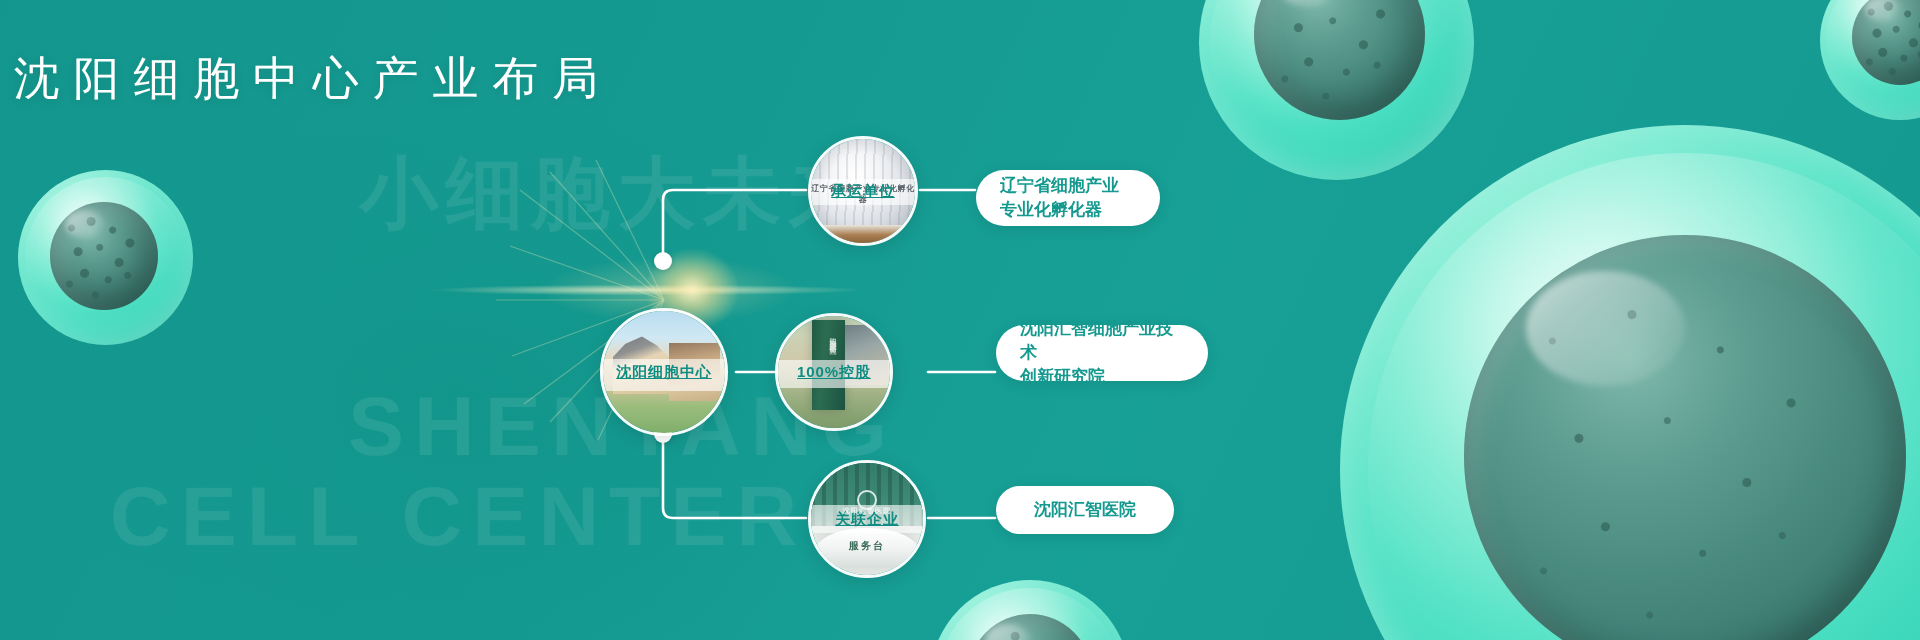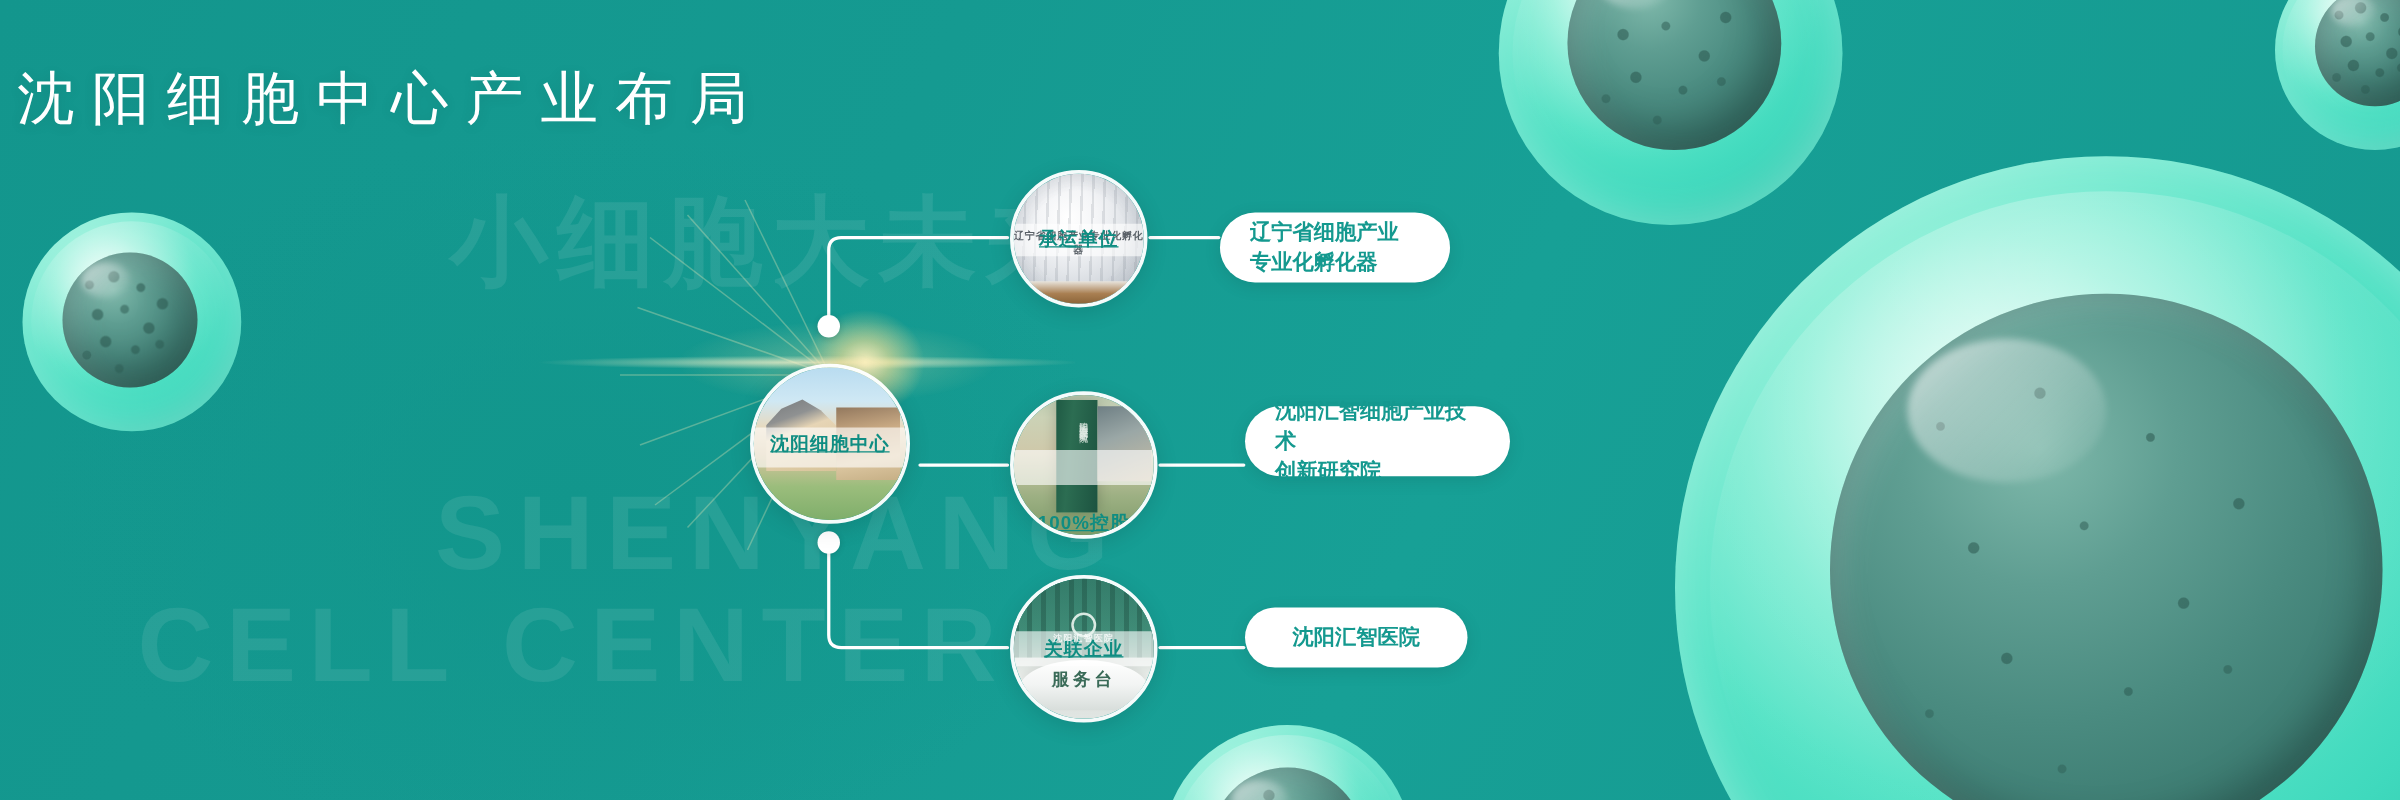--- a/index.html
+++ b/index.html
@@ -134,31 +134,31 @@
   .node .caption{
     position:relative; z-index:4;
     color:#0f8d82; font-weight:700;
     letter-spacing:.06em;
     text-align:center;
     white-space:nowrap;
     text-decoration:underline;
   }
 
   
-  #nodeHub{ left:600px; top:291px; width:128px; height:128px; }
+  #nodeHub{ left:600px; top:308px; width:128px; height:128px; }
   #nodeHub .band{ top:48px; height:32px; }
   #nodeHub .caption{ font-size:15px; }
 
   
   #node1{ left:808px; top:136px; width:110px; height:110px; }
   #node1 .band{ top:40px; height:26px; }
   #node1 .caption{ font-size:15px; }
 
   
-  #node2{ left:808px; top:313px; width:118px; height:118px;align-items:flex-end; }
+  #node2{ left:775px; top:313px; width:118px; height:118px; }
   #node2 .band{ top:44px; height:28px; }
   #node2 .caption{ font-size:15px; }
 
   
   #node3{ left:808px; top:460px; width:118px; height:118px; }
   #node3 .band{ top:42px; height:28px; }
   #node3 .caption{ font-size:15px; }
 
   
   .ph-building{
@@ -223,21 +223,21 @@
   }
   .lobby-logo{
     position:absolute; left:50%; top:24%; transform:translateX(-50%);
     width:20px; height:20px; border-radius:50%;
     border:2px solid rgba(235,245,240,.9);
     z-index:3;
   }
   .lobby-sub{
     position:absolute; left:0; right:0; bottom:20%;
     text-align:center; z-index:5;
-    font-size:14px; font-weight:700; color:#3a6b58; letter-spacing:.22em;
+    font-size:10px; font-weight:700; color:#3a6b58; letter-spacing:.22em;
   }
   .lobby-top{
     position:absolute; left:0; right:0; top:38%;
     text-align:center; z-index:5;
     font-size:7px; font-weight:700; color:rgba(255,255,255,.8); letter-spacing:.16em;
   }
   .mono-vert{
     position:absolute; left:44%; top:14%; z-index:3;
     font-size:7px; color:rgba(225,235,228,.75); line-height:1.45;
     writing-mode:vertical-rl; letter-spacing:.1em;

